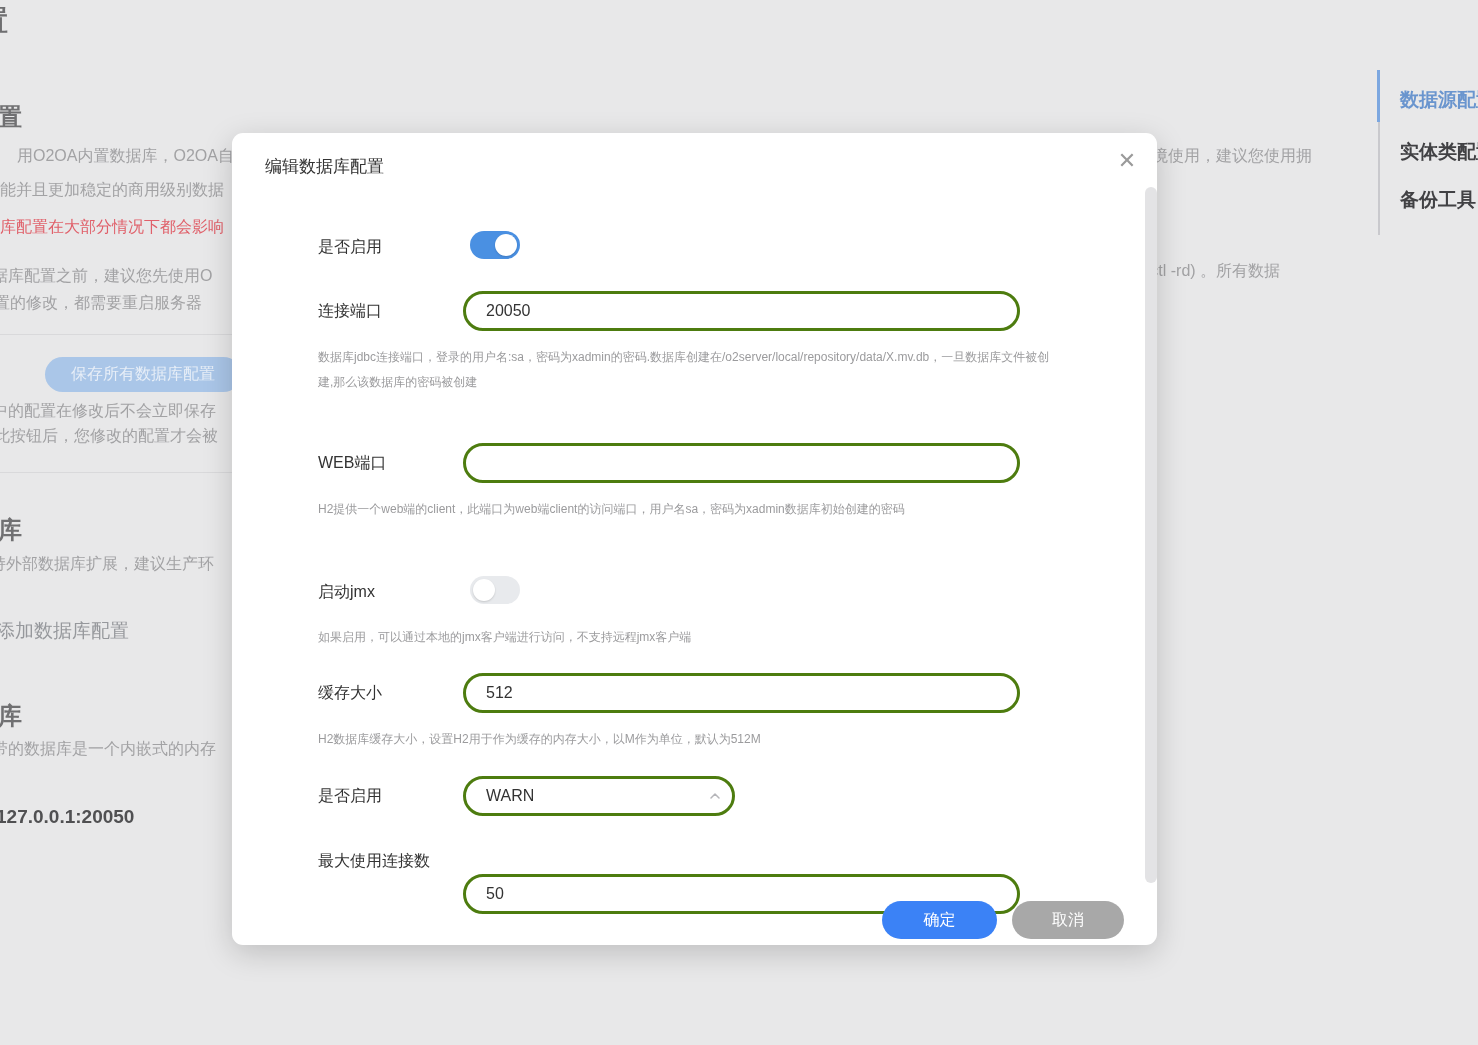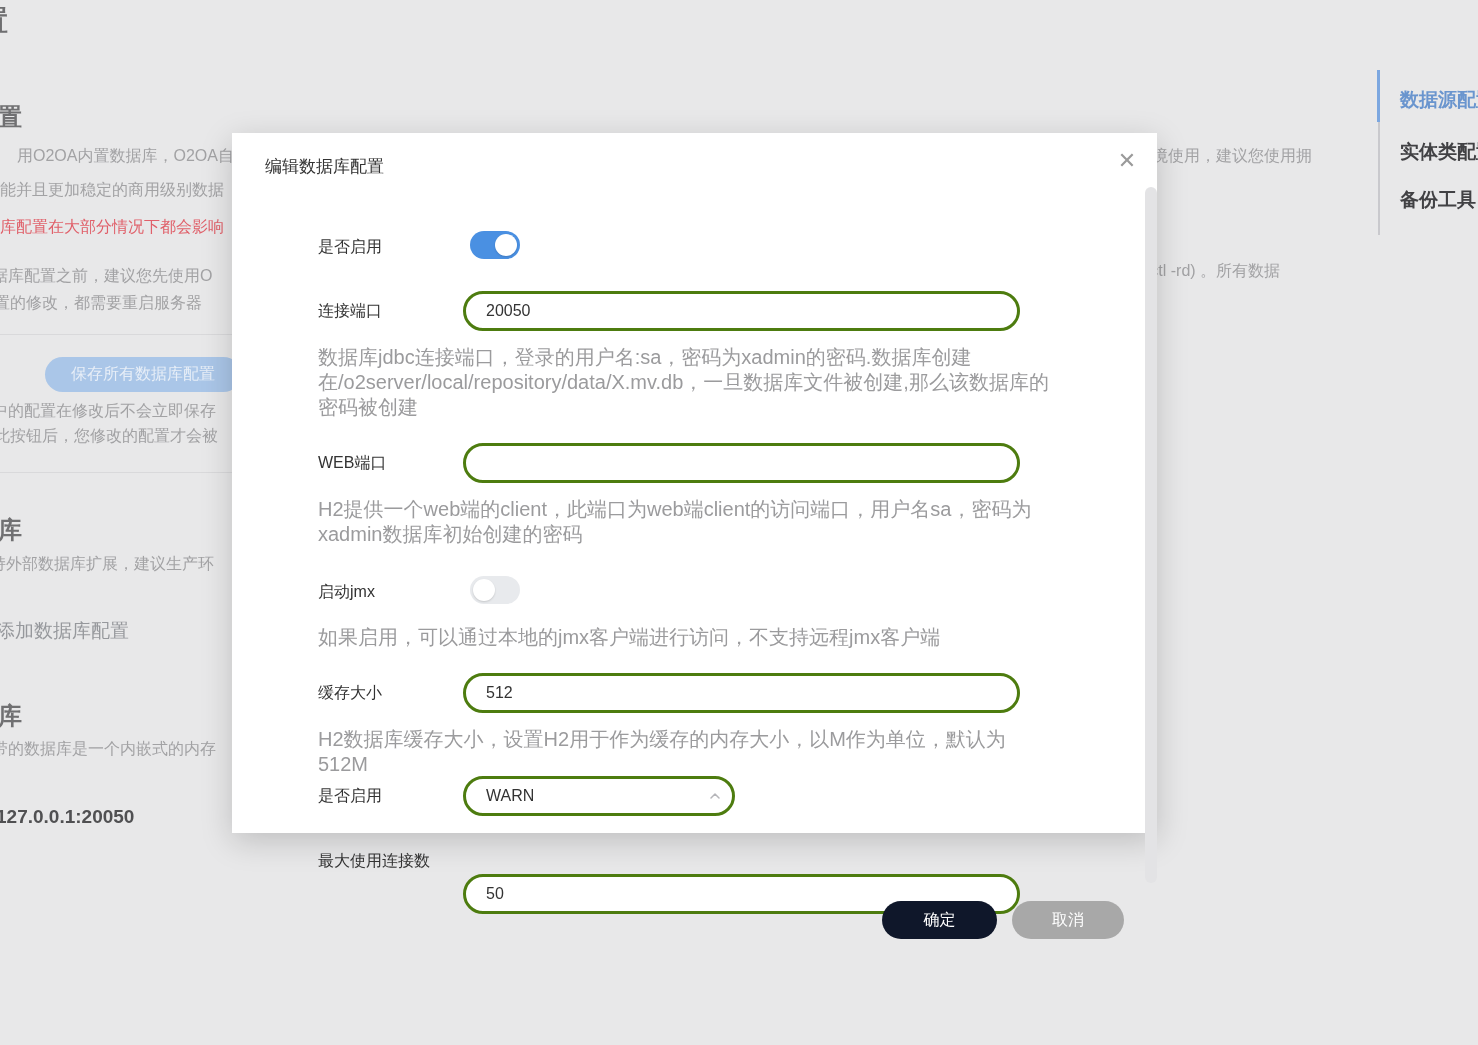--- a/index.html
+++ b/index.html
@@ -20,43 +20,43 @@
     border-radius:18px; background:#aac6e8; color:#e7eef7; font-size:16px;
     display:flex; align-items:center; justify-content:center; border:none; }
 
   
   .side-track { position:absolute; left:1378px; top:70px; width:2px; height:165px; background:#c9c9cd; }
   .side-active-bar { position:absolute; left:1377px; top:70px; width:3px; height:52px; background:#7ca7e0; }
   .side-item { position:absolute; left:1400px; font-size:19px; font-weight:bold; color:#414144; white-space:nowrap; cursor:pointer; }
   .side-item.active { color:#6a95ce; }
 
   
-  .modal { position:absolute; left:232px; top:133px; width:925px; height:700px;
-    background:#ffffff; border-radius:0; box-shadow:0 8px 30px rgba(0,0,0,0.18); z-index:10; }
+  .modal { position:absolute; left:232px; top:133px; width:925px; height:812px;
+    background:#ffffff; border-radius:11px; box-shadow:0 8px 30px rgba(0,0,0,0.18); z-index:10; }
   .modal-title { position:absolute; left:33px; top:22px; font-size:17px; color:#333; }
   .modal-close { position:absolute; right:14px; top:12px; width:32px; height:32px;
     font-size:22px; color:#9a9a9a; display:flex; align-items:center; justify-content:center; cursor:pointer; }
   .fld-label { position:absolute; left:86px; font-size:16px; color:#333; white-space:nowrap; }
   .pill-input { position:absolute; left:231px; width:557px; height:40px; border:3px solid #4d7c0f;
     border-radius:20px; padding:0 20px; font-size:16px; color:#333; outline:none; background:#fff;
     font-family:"Liberation Sans","DejaVu Sans",sans-serif; }
   .pill-select { width:272px; cursor:pointer; display:flex; align-items:center; }
   .select-caret { position:absolute; left:475px; width:16px; height:16px; }
-  .help { position:absolute; left:86px; width:735px; font-size:20px; line-height:25px; color:#9b9b9d;
+  .help { position:absolute; left:86px; width:735px; font-size:12px; line-height:25px; color:#9b9b9d;
     overflow-wrap:break-word; }
   .toggle { position:absolute; left:238px; width:50px; height:28px; border-radius:14px; cursor:pointer; }
   .toggle.on { background:#4a90e2; }
   .toggle.off { background:#e8eaed; }
   .knob { position:absolute; top:3px; width:22px; height:22px; border-radius:50%; background:#fff;
     box-shadow:0 1px 2px rgba(0,0,0,0.15); }
   .toggle.on .knob { right:3px; }
   .toggle.off .knob { left:3px; }
   .btn { position:absolute; top:768px; height:38px; border:none; border-radius:19px;
     color:#fff; font-size:16px; cursor:pointer; font-family:"Liberation Sans","DejaVu Sans",sans-serif; }
-  .btn-ok { left:650px; width:115px; background:#0f172a; }
+  .btn-ok { left:650px; width:115px; background:#3b82f6; }
   .btn-cancel { left:780px; width:112px; background:#a8a8a8; }
   .scroll-thumb { position:absolute; right:0px; top:54px; width:12px; height:696px;
     background:#e3e3e5; border-radius:7px; }
 </style>
 </head>
 <body>
 
 <div class="bg-page">
 
   <div class="bg-frag bg-h1" style="left:-20px; top:2px;">置</div>

